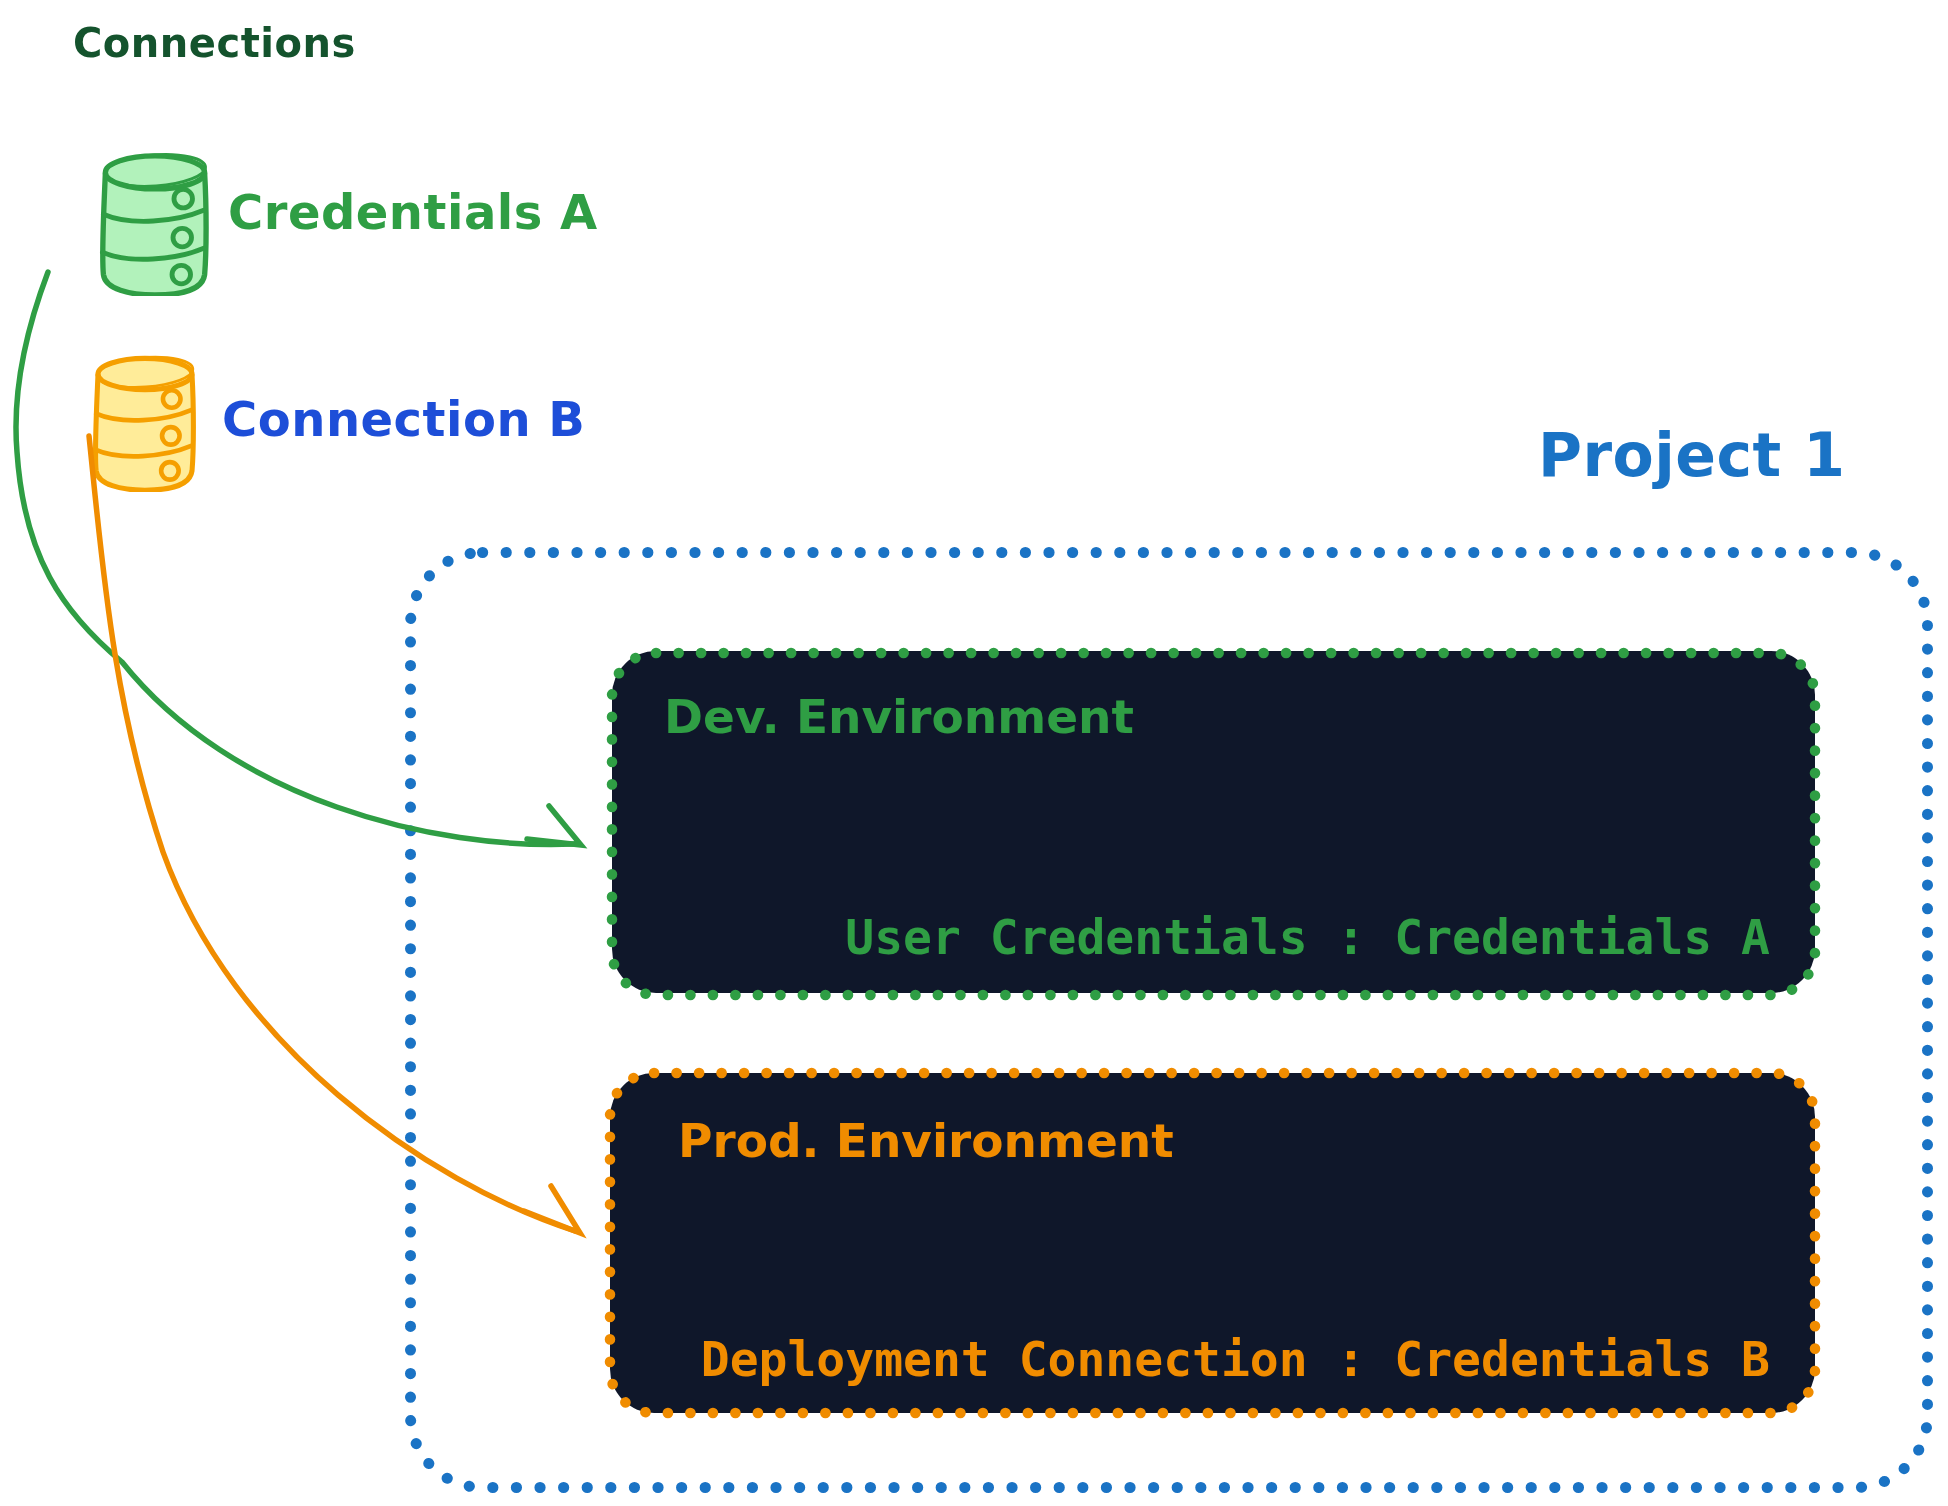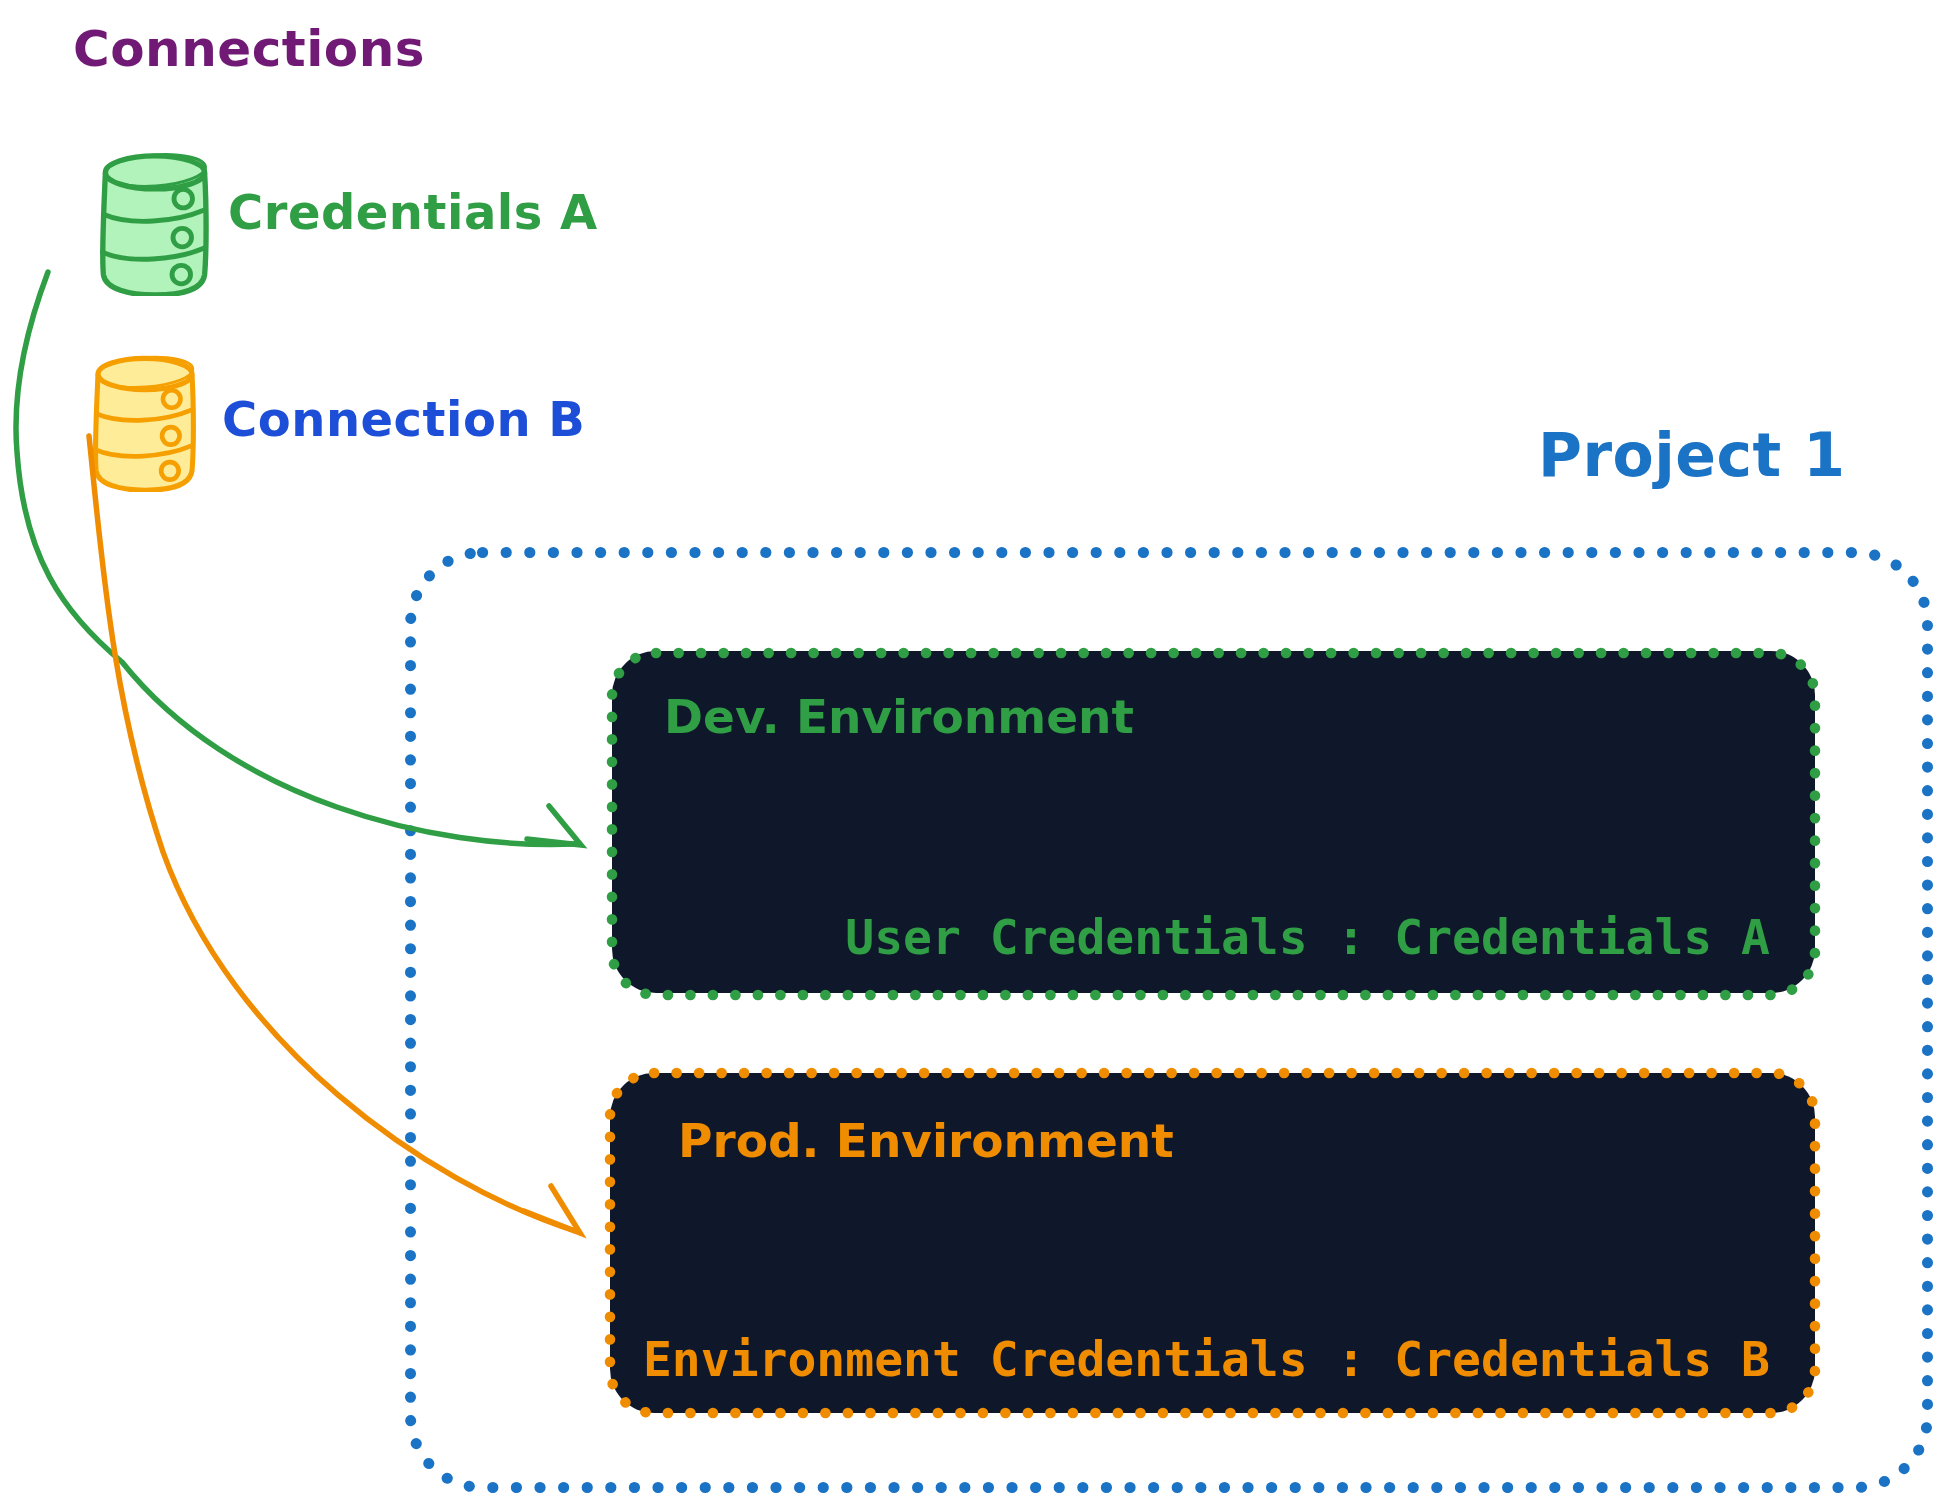--- a/index.html
+++ b/index.html
@@ -11,21 +11,21 @@
     overflow: hidden;
     font-family: "DejaVu Sans", sans-serif;
   }
   .abs { position: absolute; }
   .hand { font-weight: 700; letter-spacing: 0.5px; white-space: nowrap; }
   .mono {
     font-family: "DejaVu Sans Mono", "Liberation Mono", monospace;
     font-weight: 700;
     white-space: nowrap;
   }
-  .diagram-title { left: 73px; top: 20px; font-size: 50px; color: #701a75; }
+  .diagram-title { left: 73px; top: 20px; font-size: 40px; color: #14532d; }
   .conn-label { font-size: 48px; }
   .conn-label.a { left: 228px; top: 184px; color: #2f9e44; }
   .conn-label.b { left: 222px; top: 391px; color: #1d4ed8; }
   .project-title { left: 1538px; top: 420px; font-size: 60px; color: #1a73c5; }
 
   .env-box { border-radius: 44px; }
   .env-box.dev  { left: 612px; top: 651px;  width: 1203px; height: 342px; background: #0f172a; }
   .env-box.prod { left: 610px; top: 1073px; width: 1205px; height: 340px; background: #0f172a; }
   .env-title { position: absolute; font-weight: 700; font-size: 47px; white-space: nowrap; }
   .env-box.dev  .env-title { left: 52px; top: 38px; color: #2f9e44; }
@@ -76,21 +76,21 @@
 
   <div class="abs hand project-title">Project 1</div>
 
   <div class="abs env-box dev">
     <div class="env-title">Dev. Environment</div>
     <div class="env-creds mono">User Credentials : Credentials A</div>
   </div>
 
   <div class="abs env-box prod">
     <div class="env-title">Prod. Environment</div>
-    <div class="env-creds mono">Environment Credentials : Credentials B</div>
+    <div class="env-creds mono">Deployment Connection : Credentials B</div>
   </div>
 
   <svg class="abs overlay" width="1948" height="1506" viewBox="0 0 1948 1506">
 
     <rect x="410.5" y="552.5" width="1517" height="935" rx="72" fill="none" stroke="#1a73c5" stroke-width="11" stroke-dasharray="0.2 23.4" stroke-linecap="round"></rect>
 
     <rect x="612" y="653" width="1203" height="342" rx="44" fill="none" stroke="#2f9e44" stroke-width="10.5" stroke-dasharray="0.2 22.3" stroke-linecap="round"></rect>
 
     <rect x="610" y="1073" width="1205" height="340" rx="44" fill="none" stroke="#f08c00" stroke-width="10.5" stroke-dasharray="0.2 22.3" stroke-linecap="round"></rect>
 

